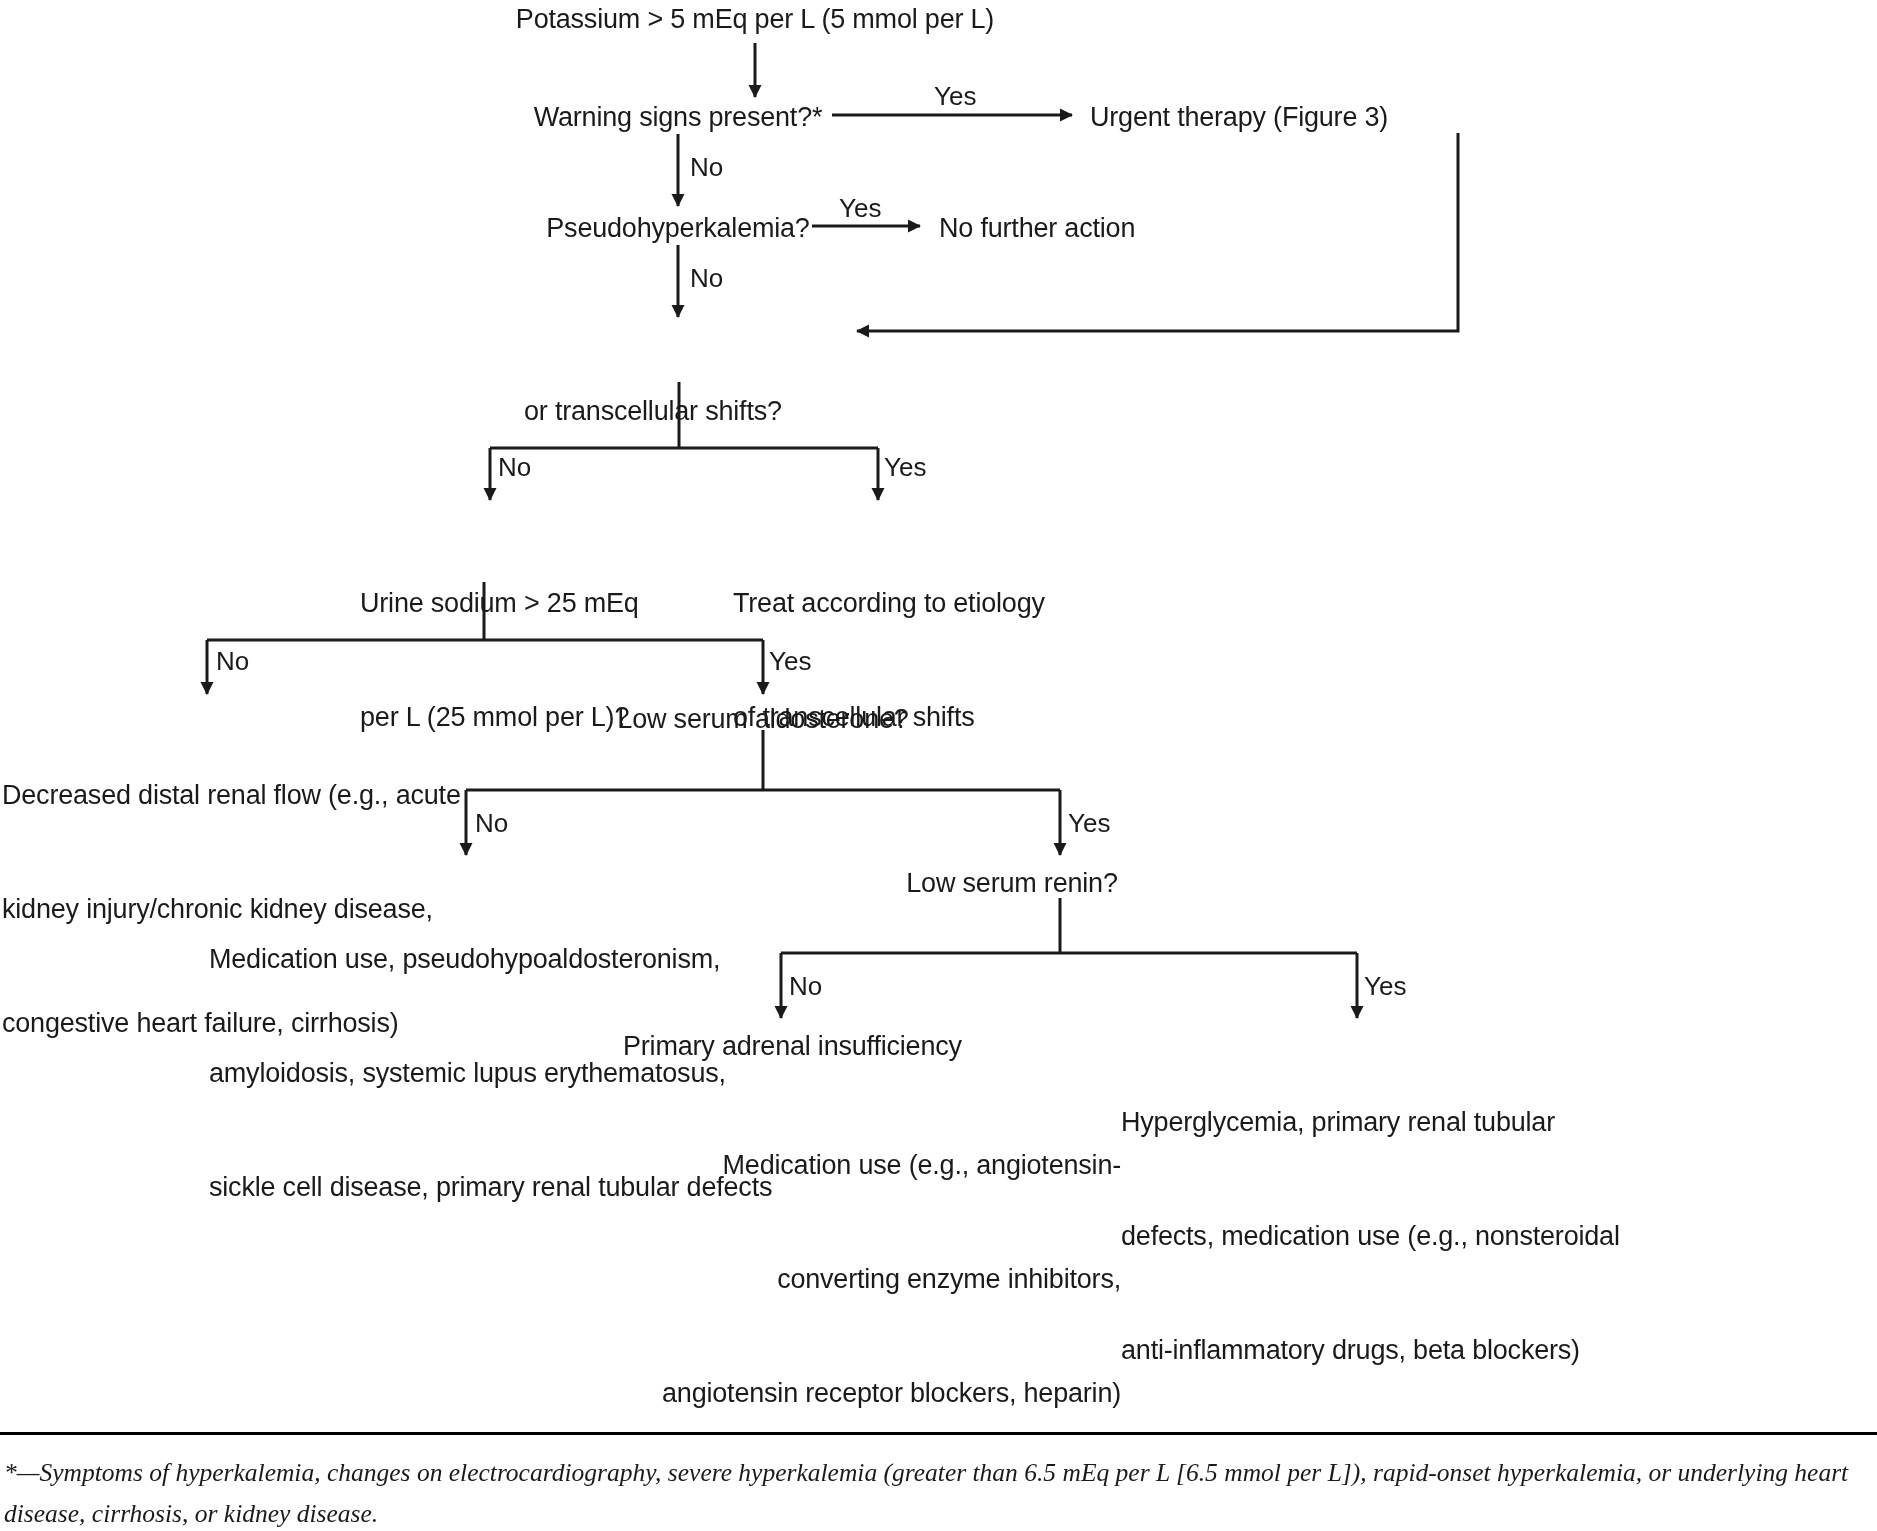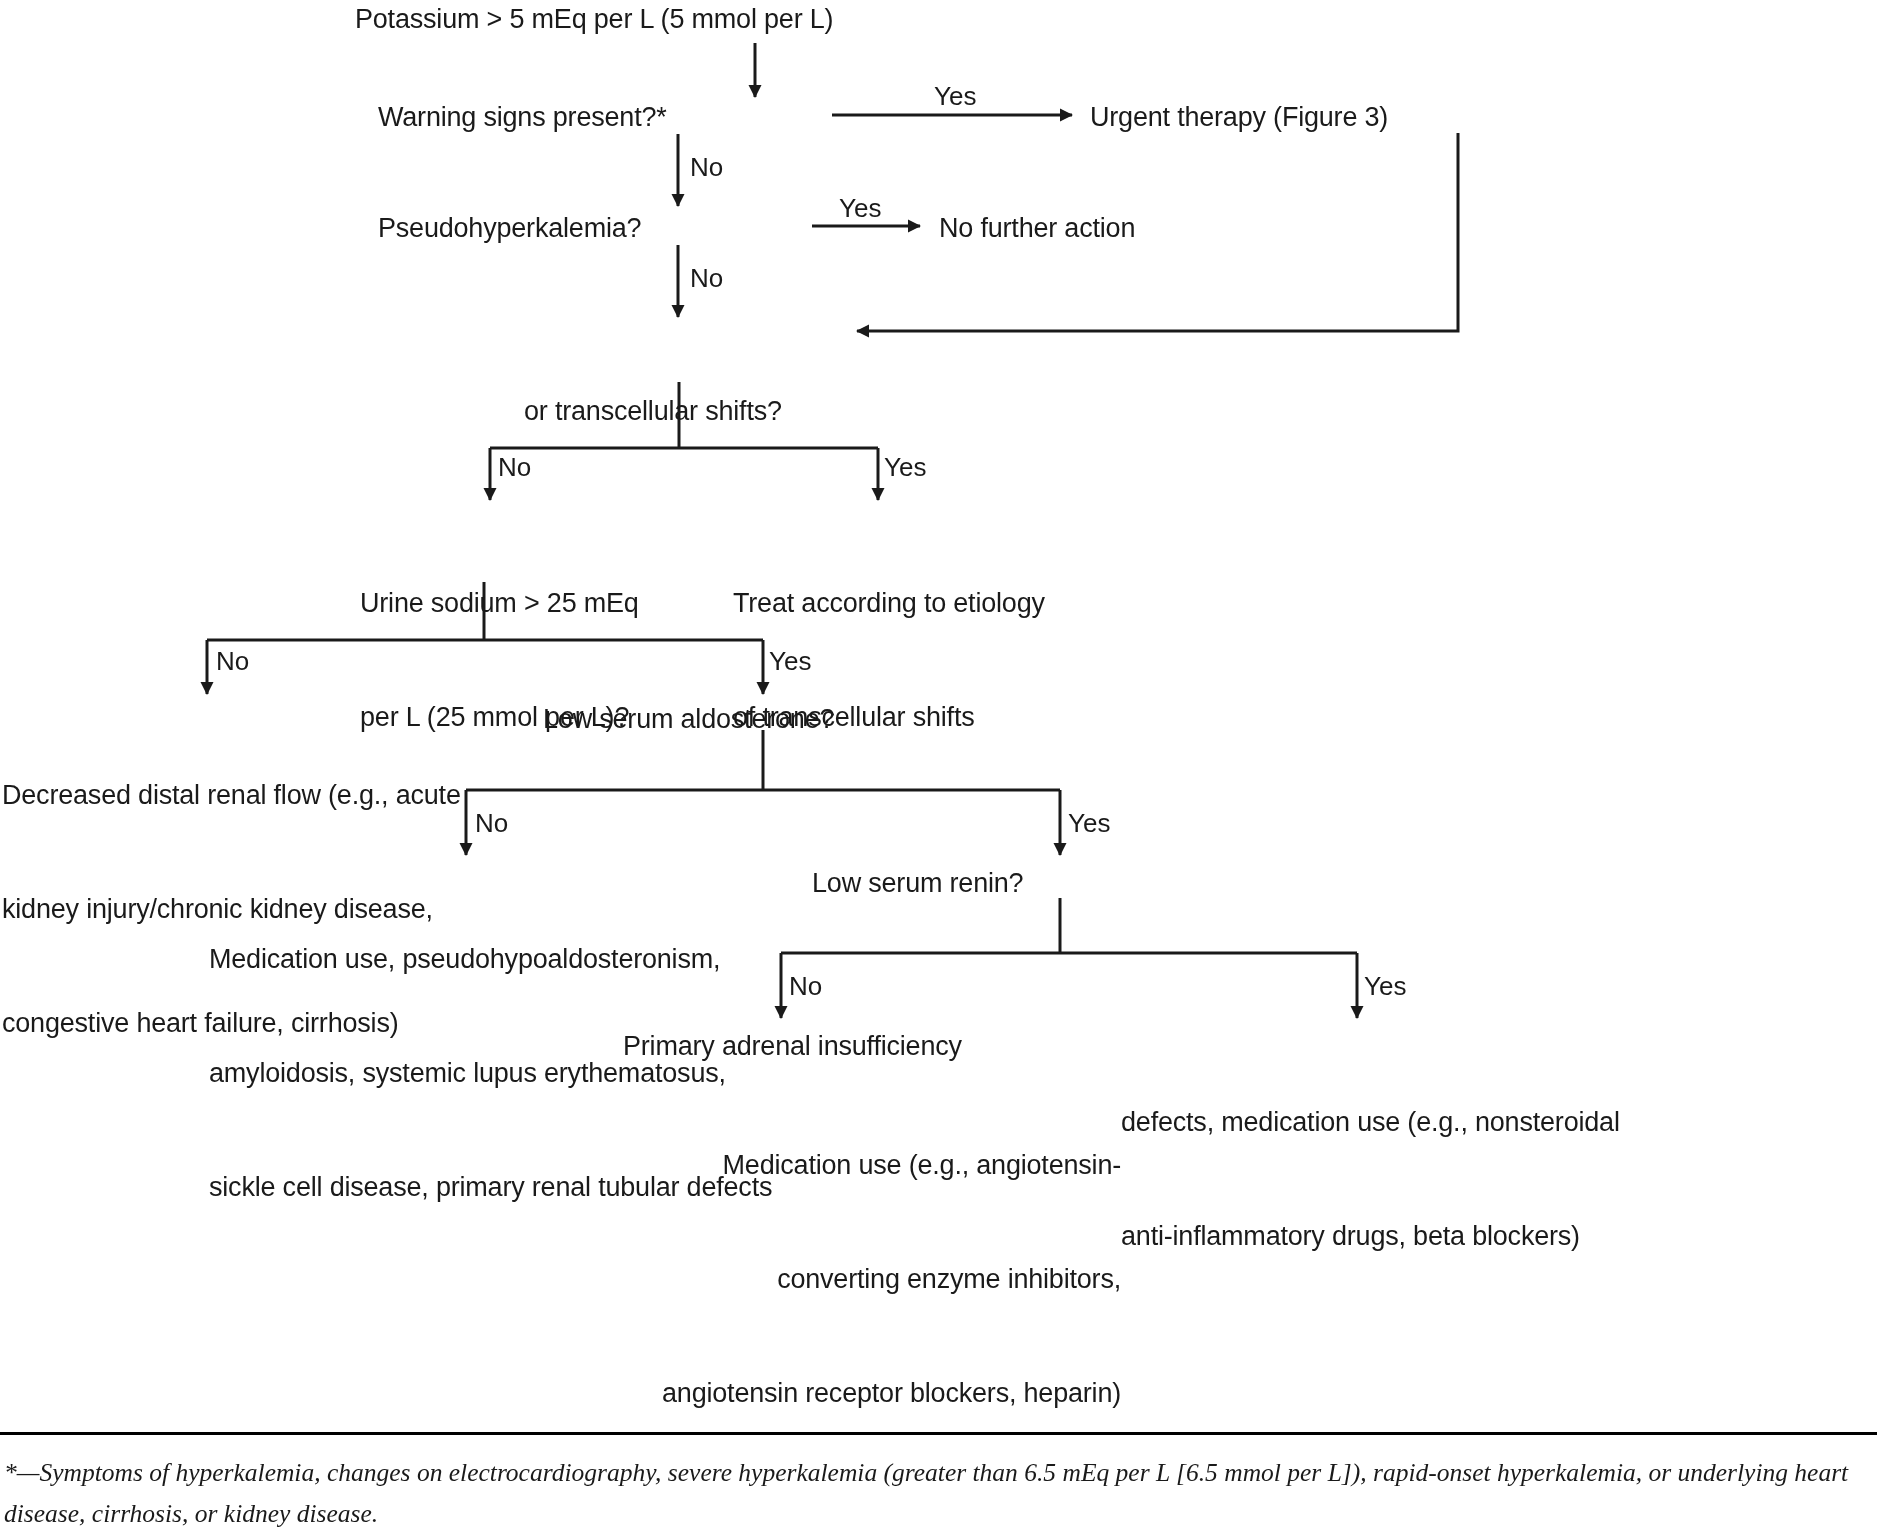--- a/index.html
+++ b/index.html
@@ -27,21 +27,21 @@
   }
   .node-text {
     position: absolute;
     font-family: "Liberation Sans", sans-serif;
     font-size: 27px;
     line-height: 38px;
     color: #1a1a1a;
     white-space: pre;
     letter-spacing: -0.2px;
   }
-  .node-text.center { }
+  .node-text.center { text-align: center; }
   .node-text.left   { text-align: left; }
   .edge-label {
     position: absolute;
     font-family: Liberation Sans, sans-serif;
     font-size: 26px;
     line-height: 30px;
     color: #1a1a1a;
     white-space: pre;
   }
   .hang {
@@ -167,20 +167,21 @@
 
   <div class="node-text left" style="left:623px; top:1027px; width:520px;">Primary adrenal insufficiency</div>
 
   <div class="node-text left" style="left:601px; top:1070px; width:520px;text-align:right;">
     <span class="hang">Medication use (e.g., angiotensin-</span>
     <span class="hang-indent">converting enzyme inhibitors,</span>
     <span class="hang-indent">angiotensin receptor blockers, heparin)</span>
   </div>
 
   <div class="node-text left" style="left:1121px; top:1027px; width:600px;">
+    <span class="hang">Hyperglycemia, primary renal tubular</span>
     <span class="hang">defects, medication use (e.g., nonsteroidal</span>
     <span class="hang">anti-inflammatory drugs, beta blockers)</span>
   </div>
 
   <div class="edge-label" style="left:934px; top:81px;">Yes</div>
 
   <div class="edge-label" style="left:690px; top:152px;">No</div>
 
   <div class="edge-label" style="left:839px; top:193px;">Yes</div>
 

